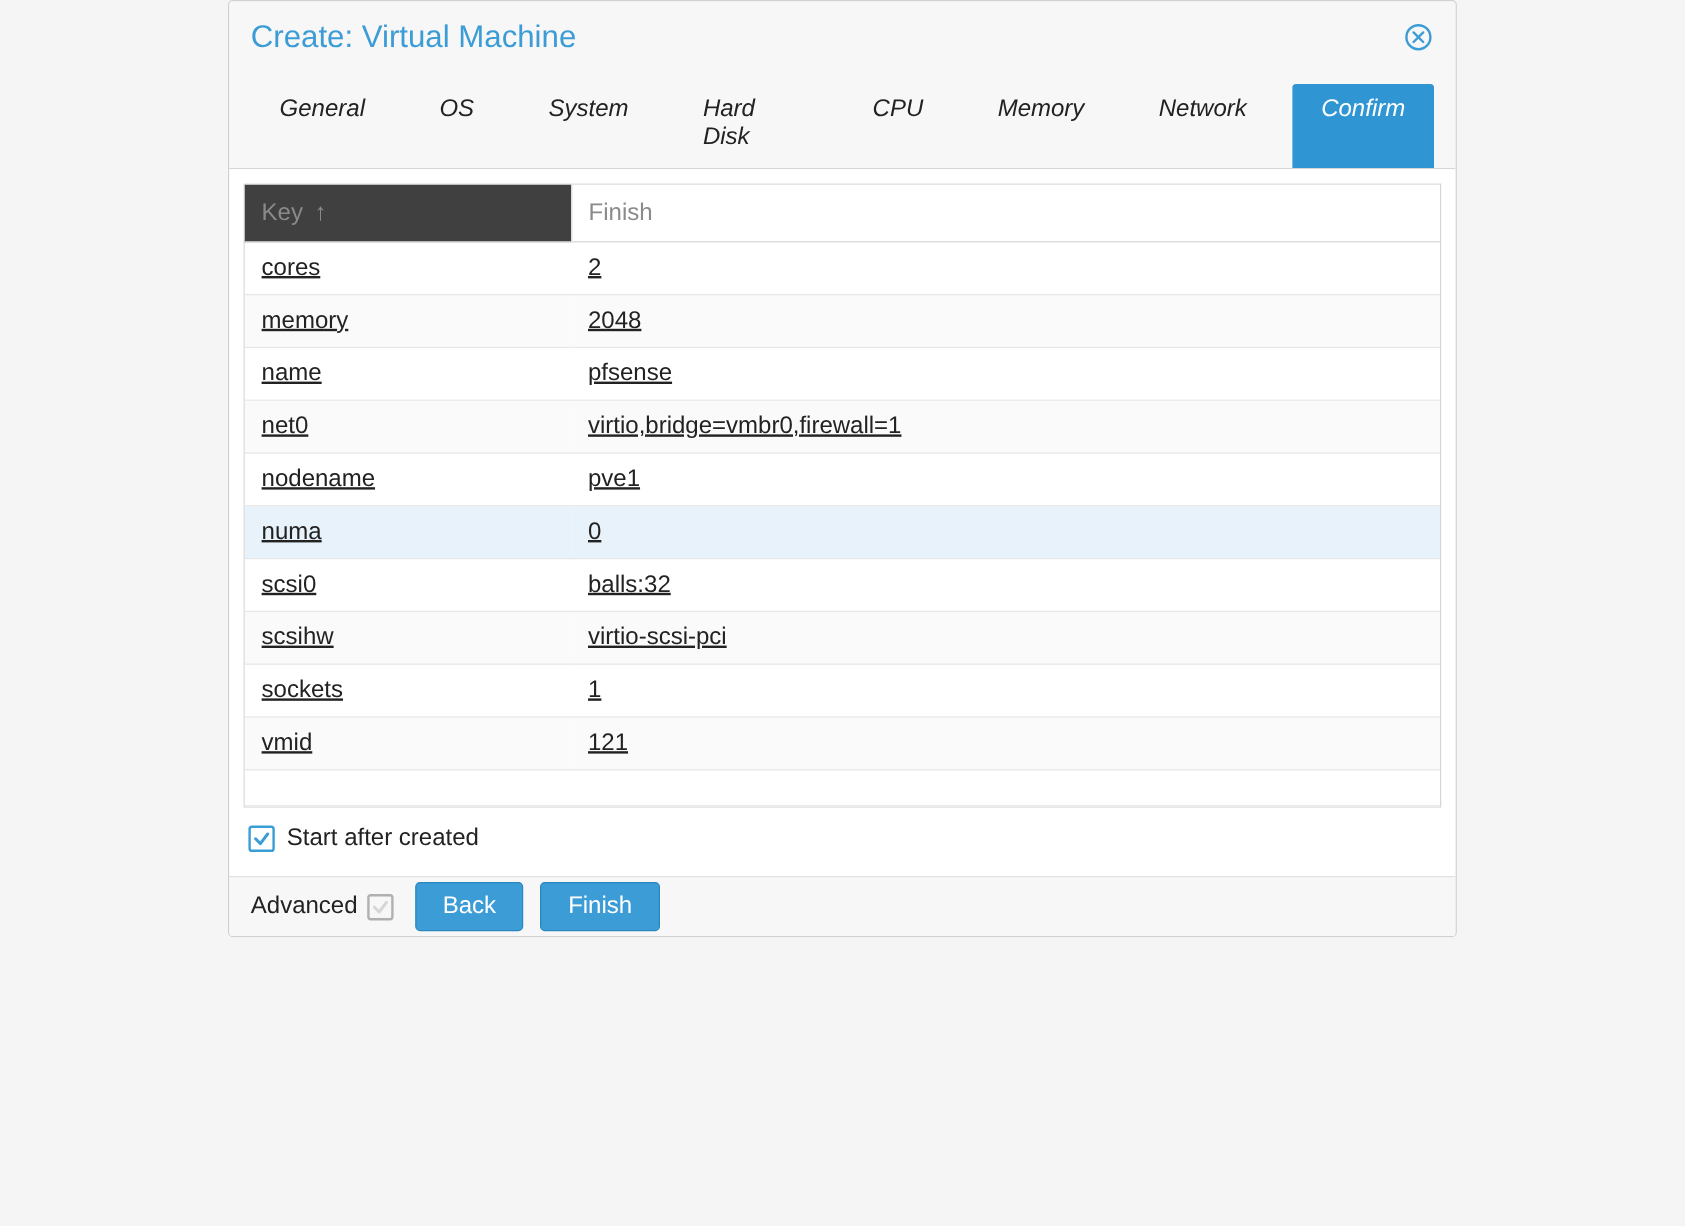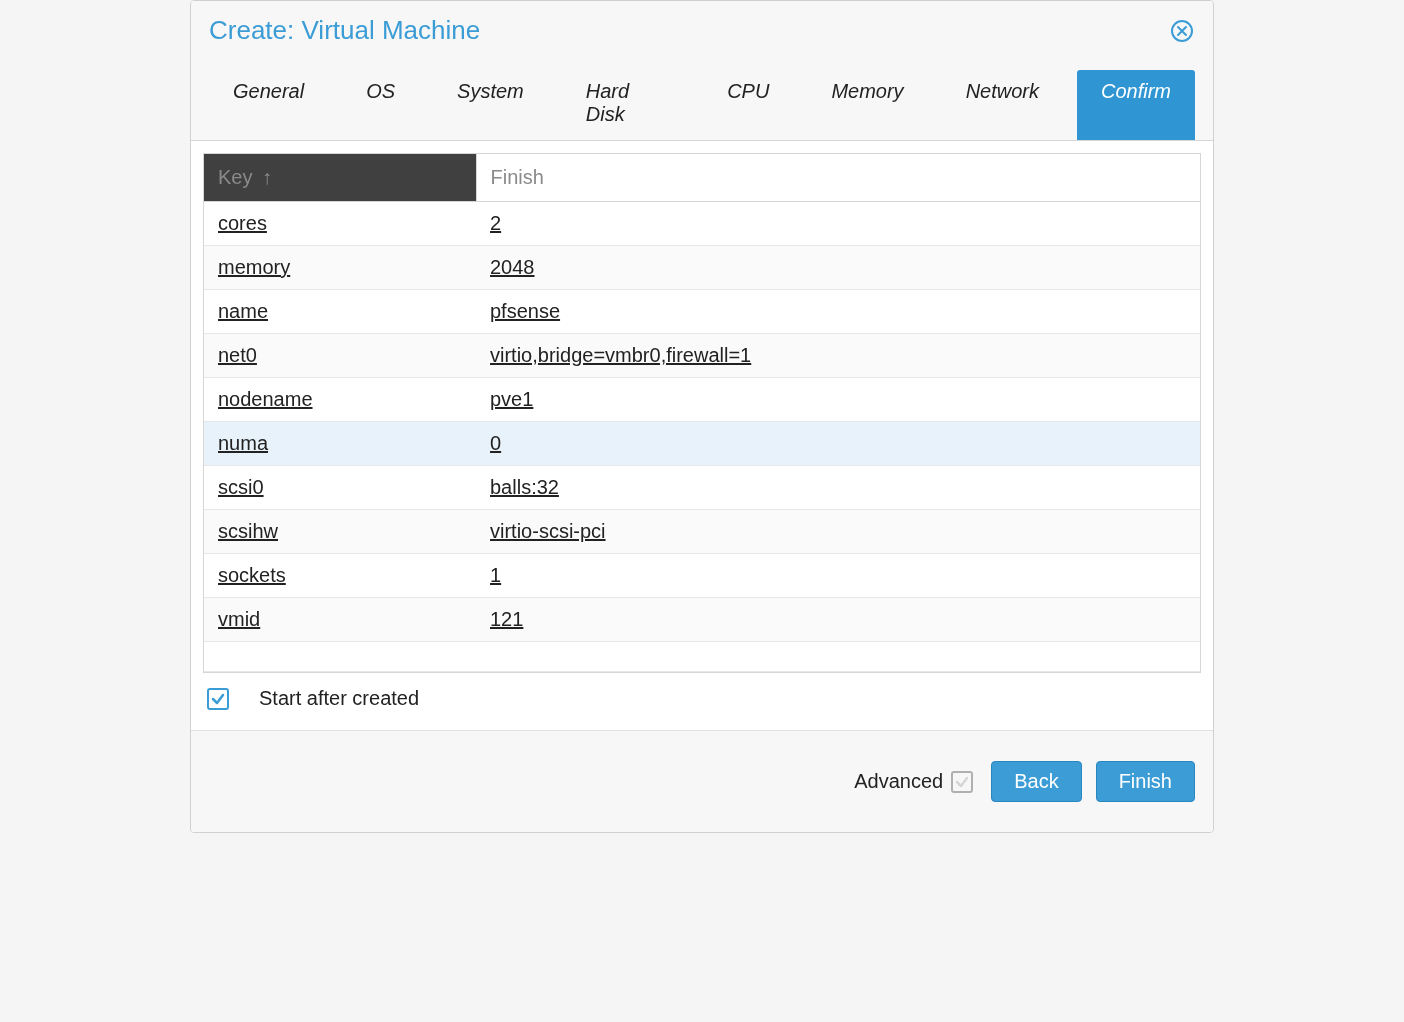--- a/index.html
+++ b/index.html
@@ -114,28 +114,27 @@
       align-items: center;
       justify-content: center;
       cursor: pointer;
       flex-shrink: 0;
     }
     .checkbox.checked svg { display:block; }
     .checkbox svg { display: none; }
     .checkbox-label {
       font-size: 20px;
       color: #222;
-      margin-left: 20px;
     }
     .footer {
       display: flex;
       align-items: center;
-      justify-content: flex-end;
+      justify-content: flex-start;
       gap: 14px;
-      padding: 30px 18px;
+      padding: 4px 18px;
       background: #f7f7f7;
       border-top: 1px solid #e2e2e2;
     }
     .adv {
       display: flex;
       align-items: center;
       gap: 8px;
       color: #222;
       font-size: 20px;
       margin-right: 4px;

